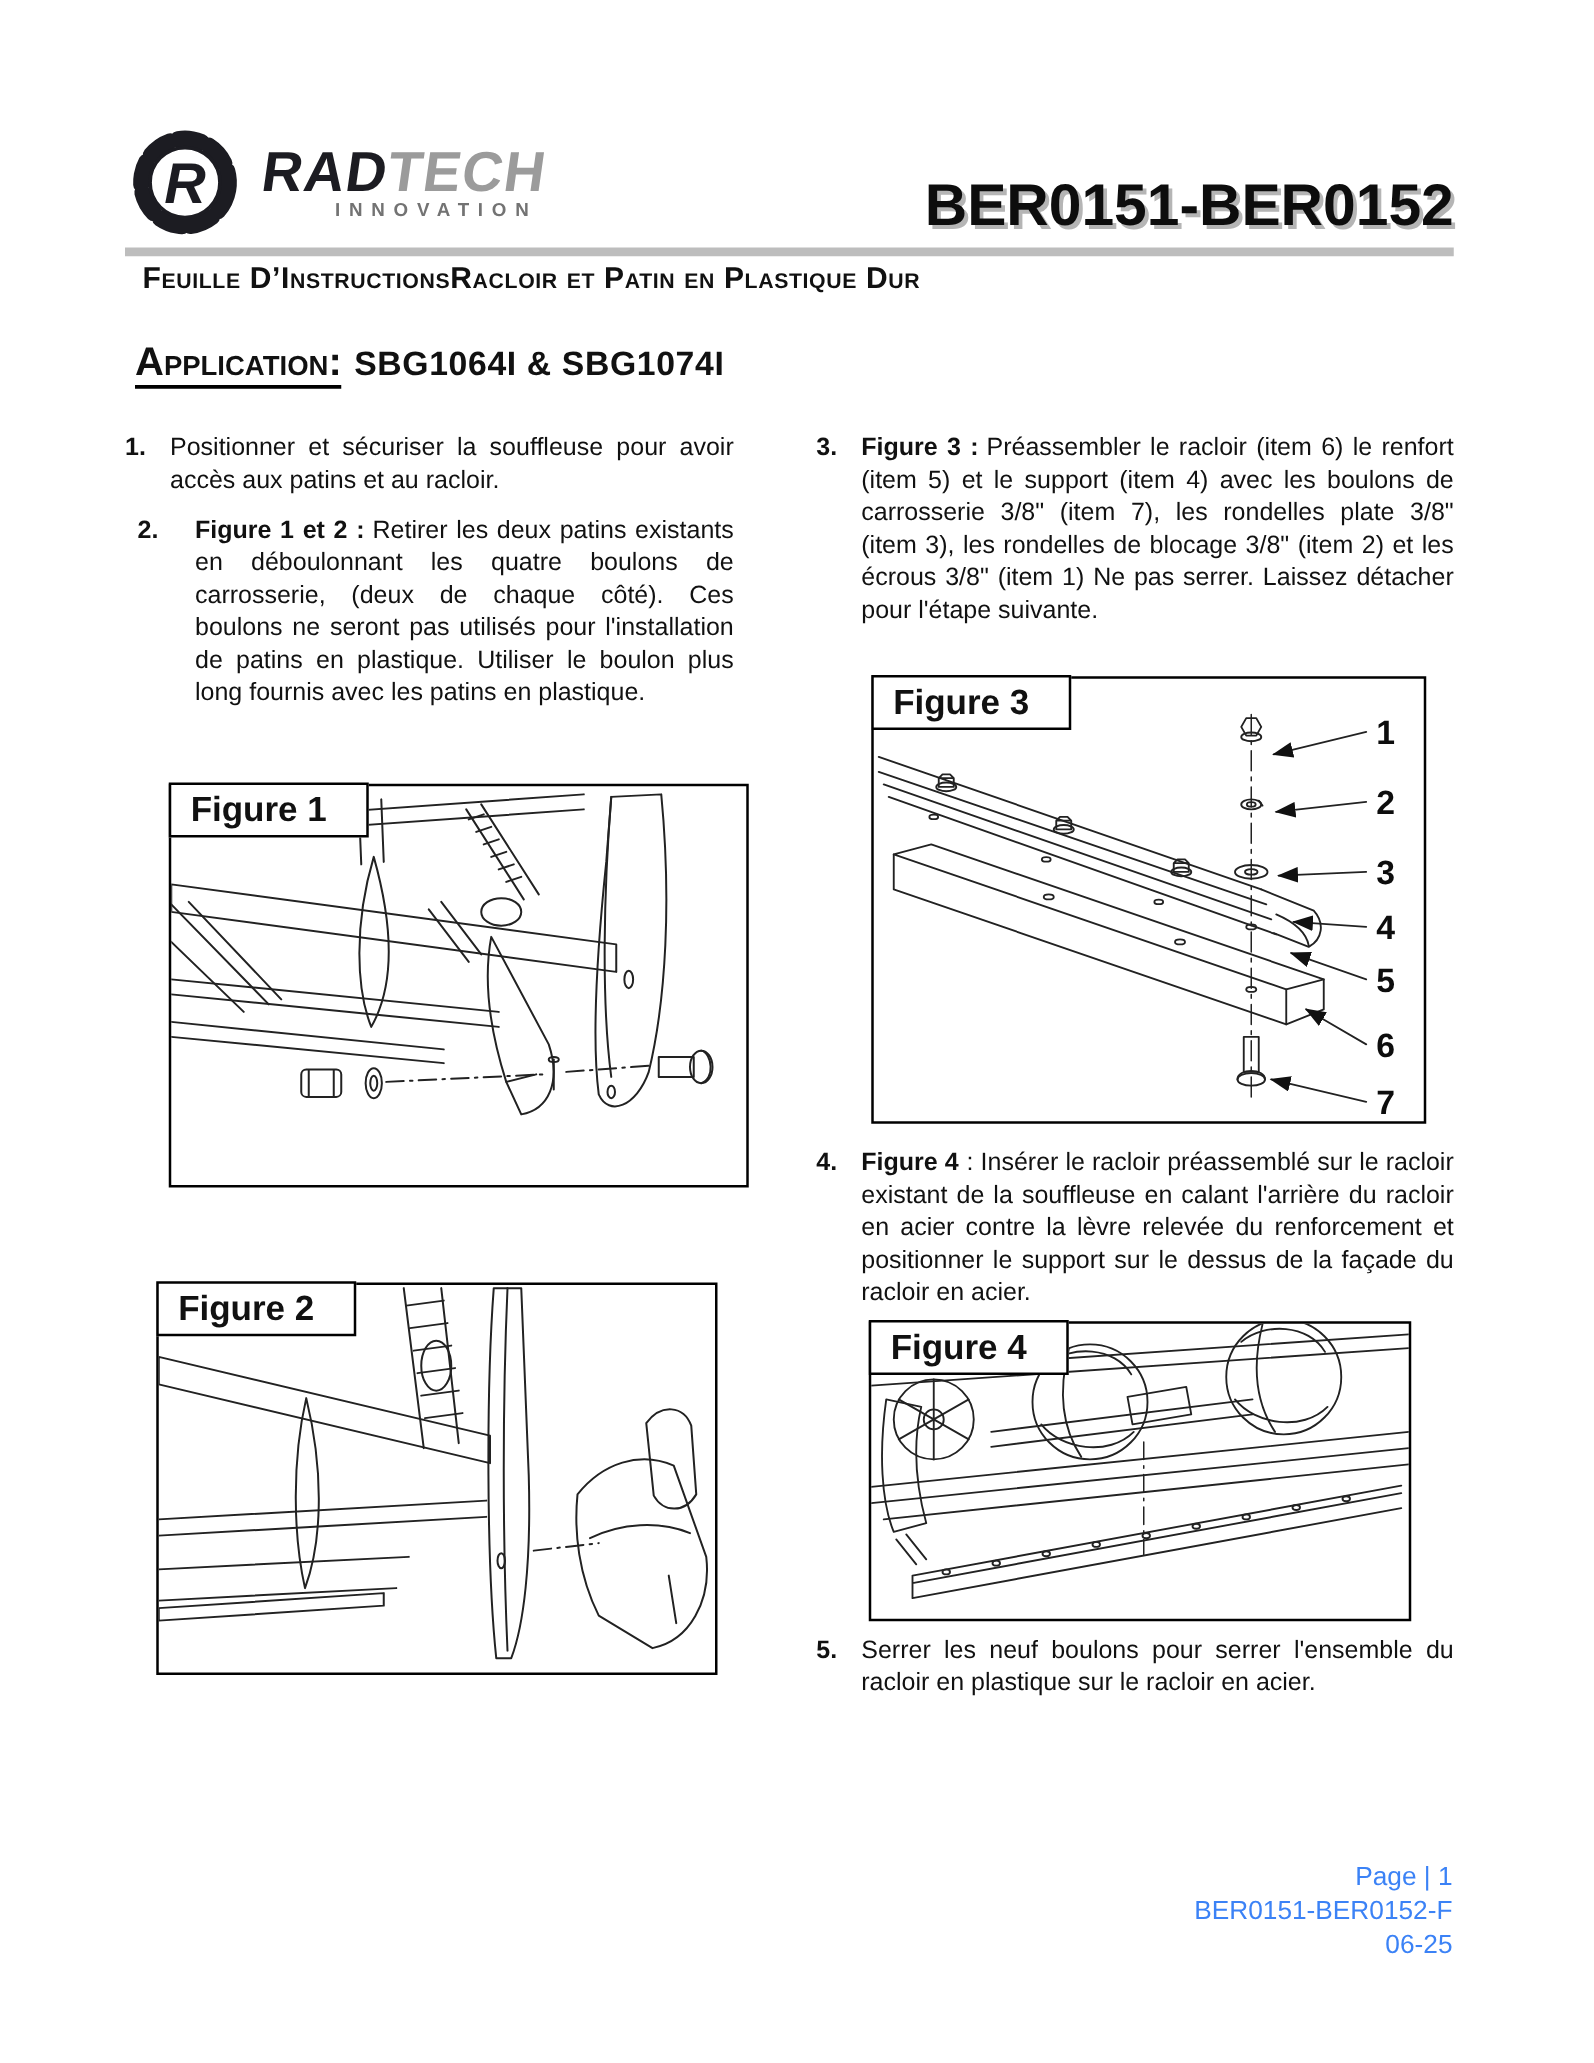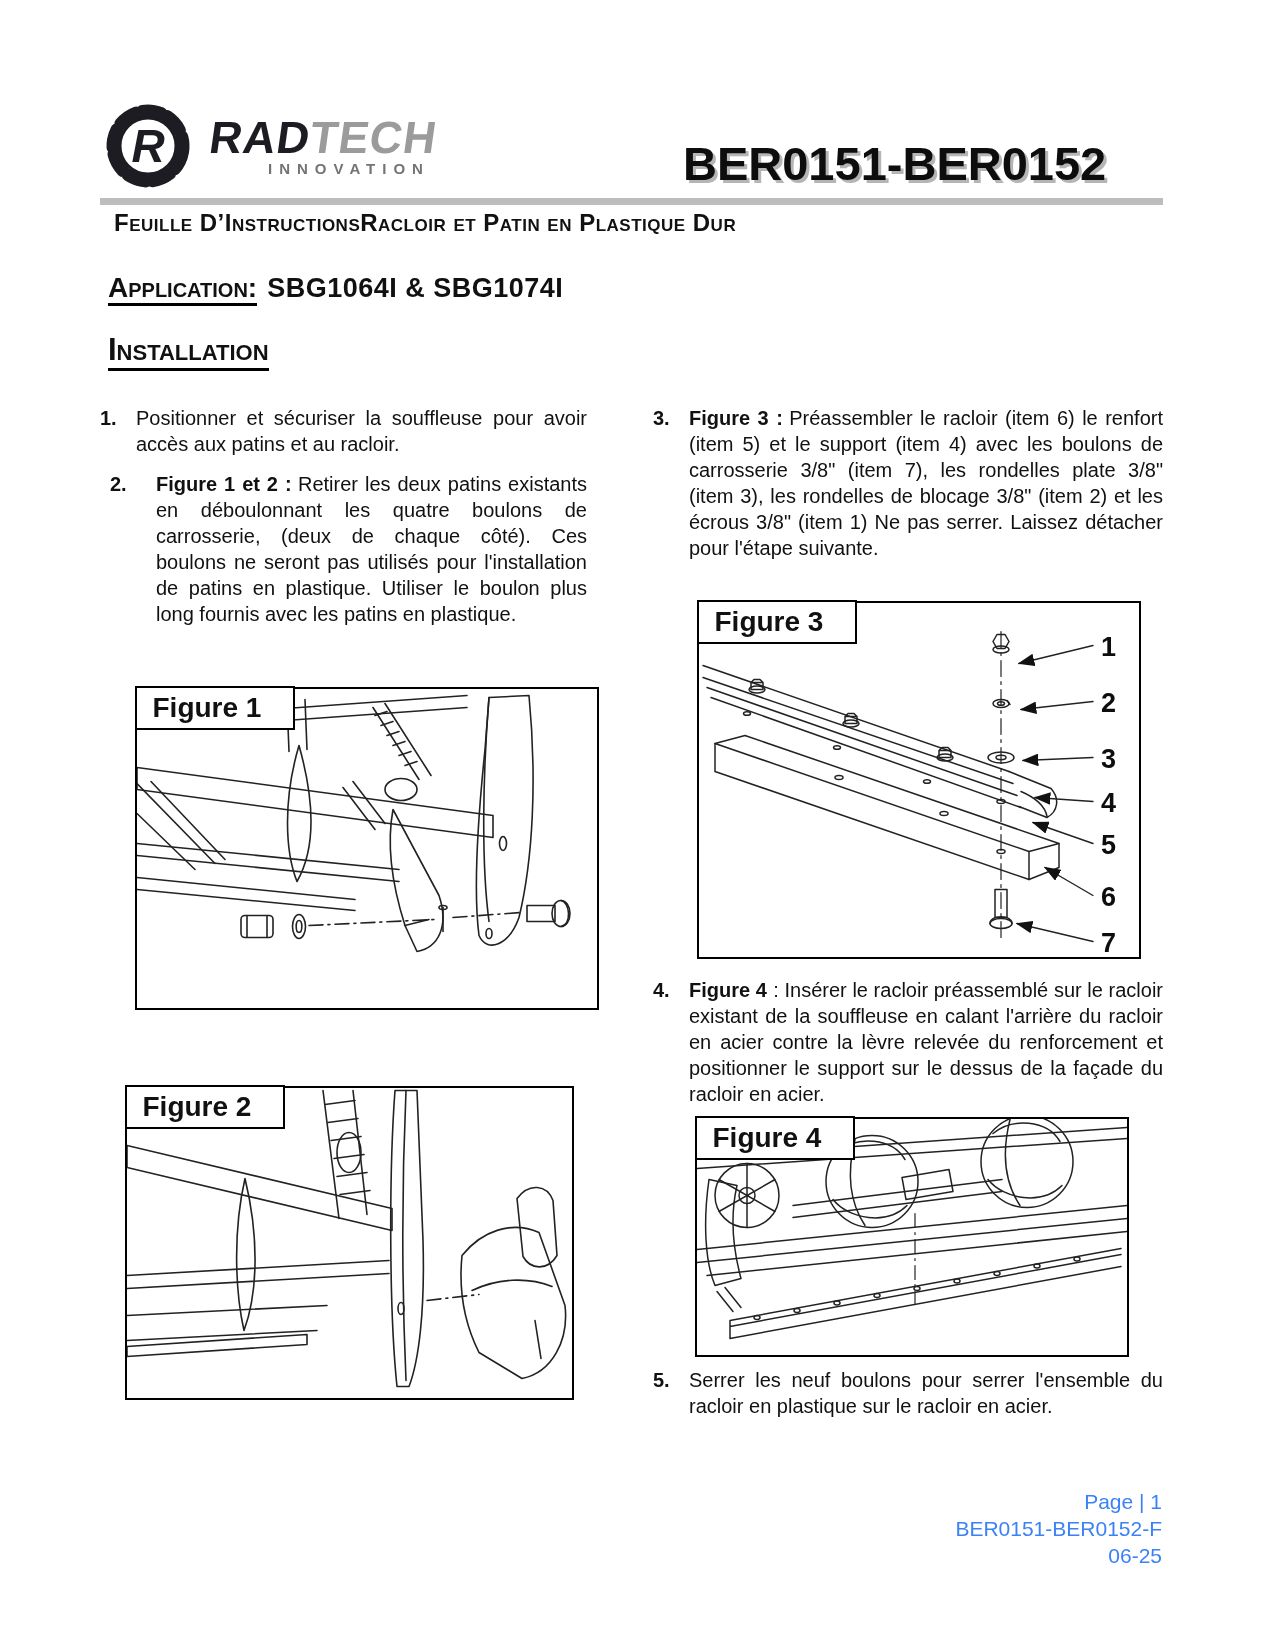--- a/index.html
+++ b/index.html
@@ -12,32 +12,32 @@
   
   .hdr{display:flex;justify-content:space-between;align-items:flex-start;}
   .logo{display:flex;align-items:center;gap:14px;height:100px;}
   .logo-badge{width:96px;height:96px;}
   .logo-text{display:flex;flex-direction:column;}
   .brand{font-weight:bold;font-size:45px;letter-spacing:1px;transform:skewX(-8deg);line-height:1;}
   .brand-rad{color:#1c1c22;}
   .brand-tech{color:#9b9b9b;}
   .tagline{font-size:15px;letter-spacing:7px;color:#737373;padding-left:58px;margin-top:0px;font-weight:bold;}
   .doc-number{
-    width:480px;text-align:left;font-size:47px;font-weight:bold;margin-top:40px;
+    width:480px;text-align:right;font-size:47px;font-weight:bold;margin-top:40px;
     color:#0d0d0d;text-shadow:3px 3px 0 #b5b5b5;letter-spacing:0px;white-space:nowrap;
   }
   .divider{height:7px;background:#bdbdbd;margin-top:2px;}
   .subhdr{display:flex;margin-top:4px;}
   .subhdr-item{font-size:24px;font-weight:bold;font-variant:small-caps;letter-spacing:.5px;}
   .subhdr-left{padding-left:14px;}
 
   
   .app-line{margin-top:36px;padding-left:8px;}
   .h-underline{font-variant:small-caps;font-weight:bold;border-bottom:3px solid #000;padding-bottom:1px;display:inline-block;line-height:1.05;}
-  .app-label{font-size:28px;}
+  .app-label{font-size:32px;}
   .app-value{font-size:27px;font-weight:bold;margin-left:10px;letter-spacing:.5px;}
   .install-label{font-size:31px;margin-top:28px;margin-left:8px;}
 
   
   .cols{display:grid;grid-template-columns:487px 1fr;column-gap:66px;margin-top:20px;}
 
   .step{display:flex;font-size:20px;line-height:26px;margin-top:14px;}
   .step-num{font-weight:bold;flex:0 0 36px;}
   .step-body{flex:1;text-align:justify;}
   .step-lead{font-weight:bold;}
@@ -87,23 +87,20 @@
 
     <div class="subhdr">
       <div class="subhdr-item subhdr-left">Feuille D’Instructions</div>
       <div class="subhdr-item">Racloir et Patin en Plastique Dur</div>
     </div>
 
     <div class="app-line">
       <span class="h-underline app-label">Application:</span><span class="app-value">SBG1064I &amp; SBG1074I</span>
     </div>
 
-    <div>
-      <span class="h-underline install-label">Installation</span>
-    </div>
 
     <div class="cols">
 
       <div>
         <div class="step">
           <span class="step-num">1.</span>
           <span class="step-body"><b class="step-lead"></b><span>Positionner et sécuriser la souffleuse pour avoir accès aux patins et au racloir.</span></span>
         </div>
         <div class="step indent2">
           <span class="step-num">2.</span>

